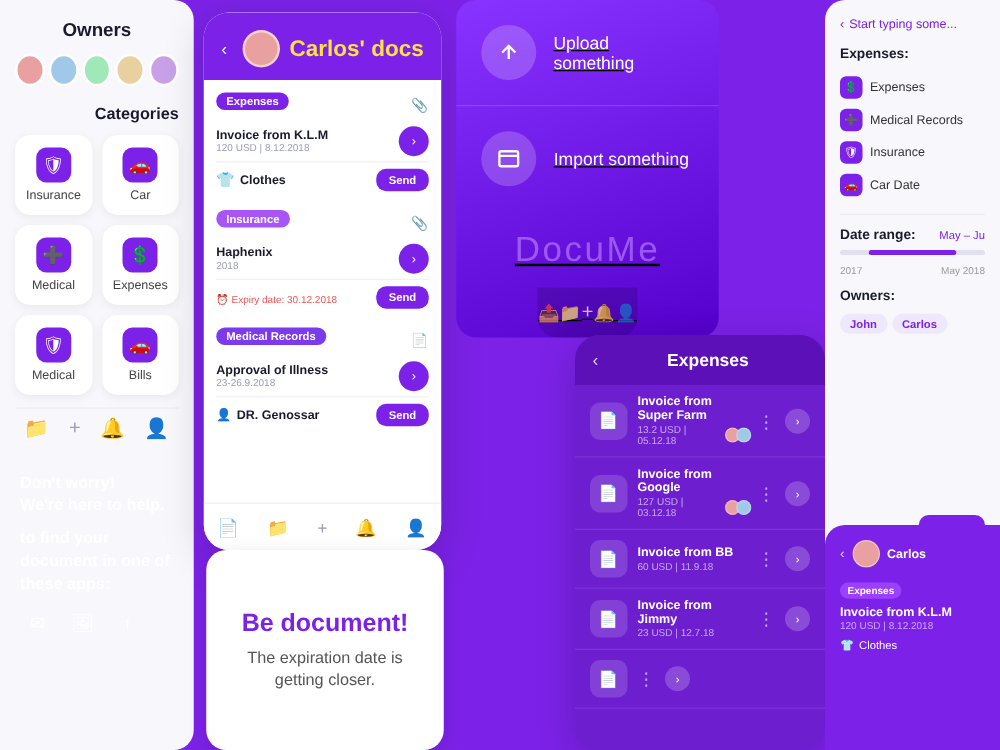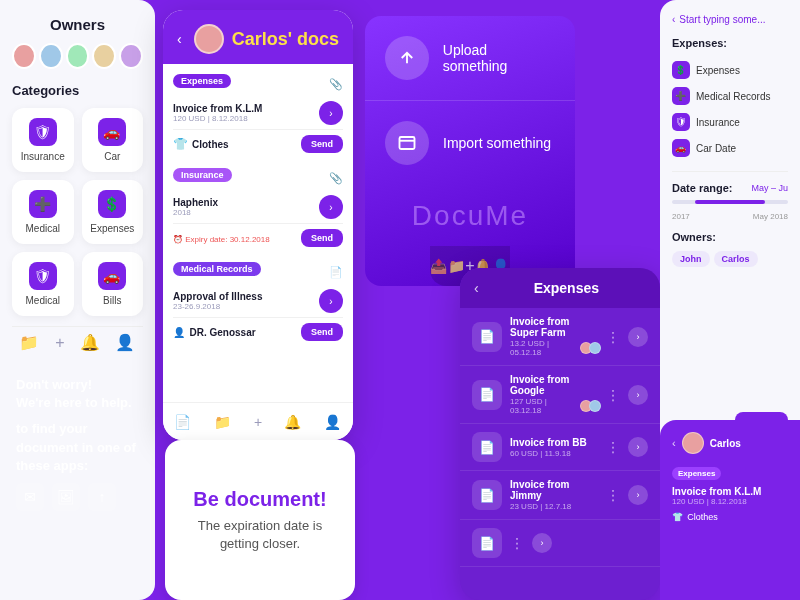--- a/index.html
+++ b/index.html
@@ -41,21 +41,21 @@
       border-radius: 50%;
       border: 2px solid #fff;
     }
     .avatar-circle:nth-child(1) { background: #e8a0a0; }
     .avatar-circle:nth-child(2) { background: #a0c8e8; }
     .avatar-circle:nth-child(3) { background: #a0e8b8; }
     .avatar-circle:nth-child(4) { background: #e8d0a0; }
     .avatar-circle:nth-child(5) { background: #c8a0e8; }
 
     .categories-title {
-      text-align: left;
+      text-align: right;
       font-size: 13px;
       font-weight: 700;
       color: #1a1a2e;
       margin-bottom: 10px;
     }
     .categories-grid {
       display: grid;
       grid-template-columns: 1fr 1fr;
       gap: 8px;
       margin-bottom: 10px;
@@ -729,21 +729,21 @@
   </div>
   <div class="carlos-bottom-nav">
     <span class="nav-active">📄</span>
     <span>📁</span>
     <span>+</span>
     <span>🔔</span>
     <span>👤</span>
   </div>
 </div>
 
-<div class="upload-panel" style="position:absolute;left:365px;top:16px;width:210px;height:270px;background:linear-gradient(160deg,#8833ff,#5500cc);border-radius:16px;display:flex;flex-direction:column;justify-content:flex-start;padding-top:0;overflow:visible;">
+<div class="upload-panel" style="position:absolute;left:365px;top:0;width:210px;height:270px;background:linear-gradient(160deg,#8833ff,#5500cc);border-radius:16px;display:flex;flex-direction:column;justify-content:flex-start;padding-top:0;overflow:visible;text-decoration:underline;">
   <div class="upload-item" style="border-bottom:1px solid rgba(255,255,255,0.15);padding:20px 20px;">
     <div class="upload-icon-circle" style="background:rgba(255,255,255,0.2);">
       <svg width="18" height="18" viewBox="0 0 24 24" fill="none" stroke="white" stroke-width="2.5">
           <path d="M12 19V5M5 12l7-7 7 7"></path>
         </svg>
     </div>
     <span class="upload-text">Upload something</span>
   </div>
   <div class="upload-item" style="padding:20px 20px;">
     <div class="upload-icon-circle" style="background:rgba(255,255,255,0.2);">

